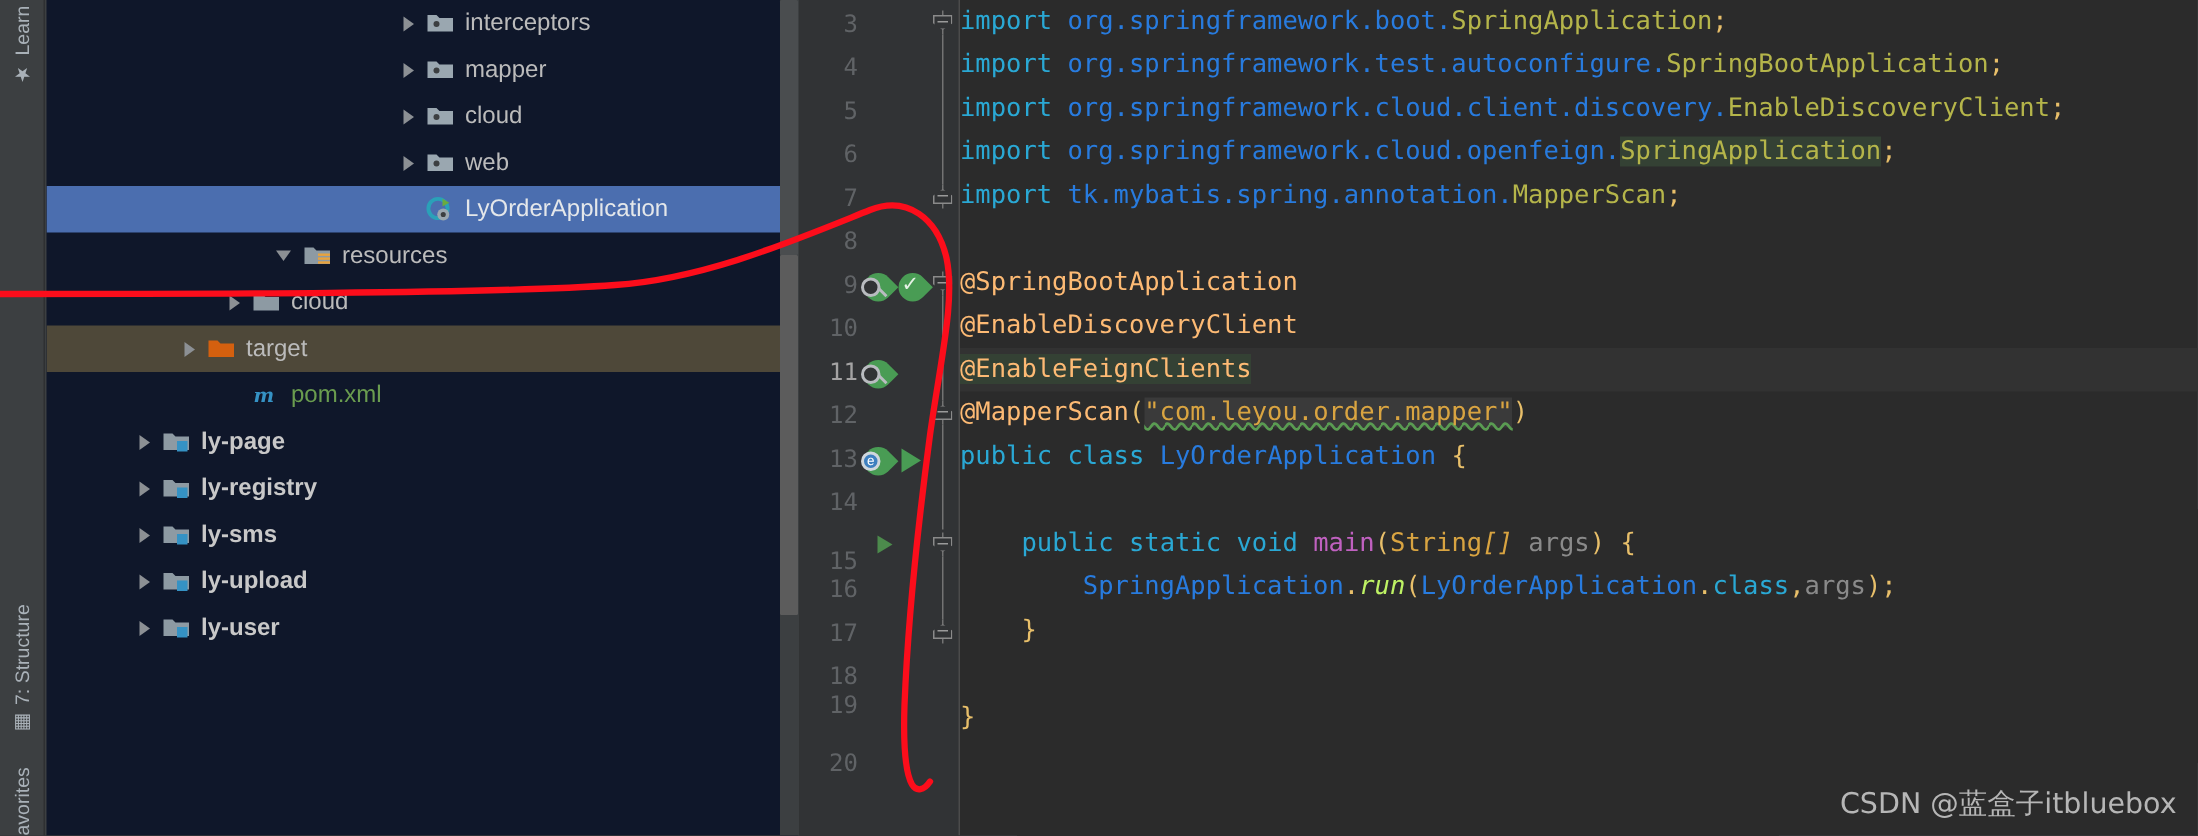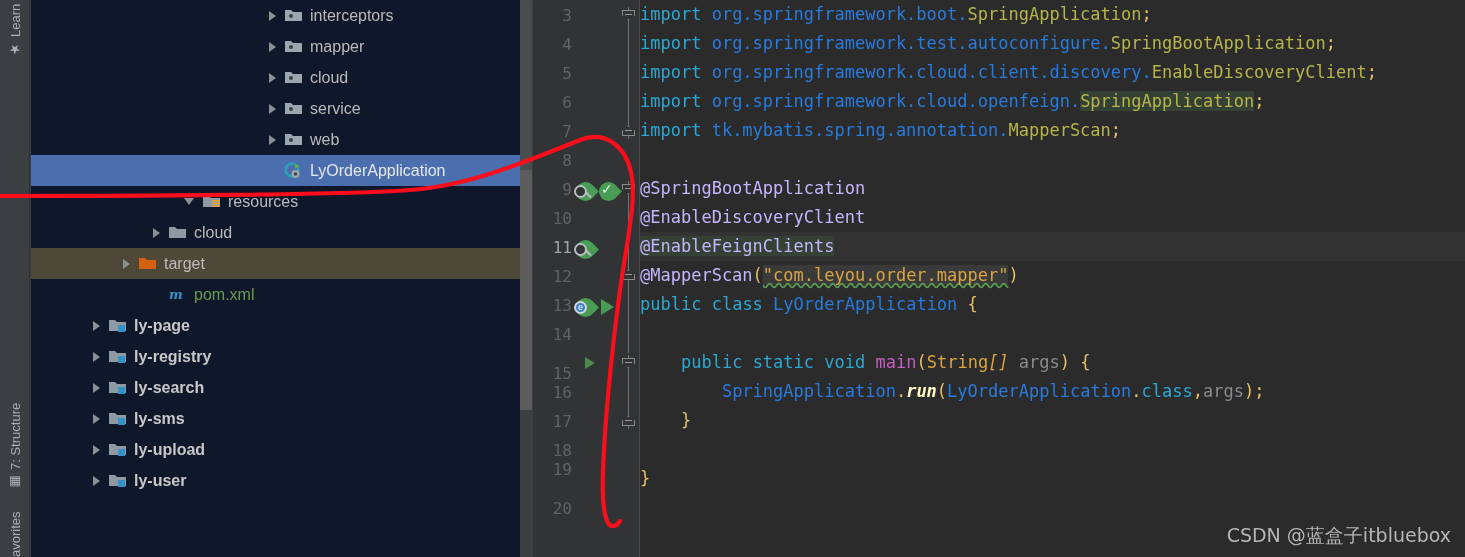--- a/index.html
+++ b/index.html
@@ -90,27 +90,27 @@
   .cline {
     position: absolute; left: 0; right: 0; height: 29px;
     font-family: "DejaVu Sans Mono", monospace;
     font-size: 17px; line-height: 29px; white-space: pre;
     color: #a9b7c6;
   }
   .caret-row { position: absolute; left: 0; right: 0; height: 29px; background: #323232; }
   .kwc   { color: #2aa8d4; }
   .pkg   { color: #287bde; }
   .cls   { color: #b5b54a; }
-  .anno  { color: #c4b5fd; }
+  .anno  { color: #fdba74; }
   .str   { color: #d9a441; background: #3a3a3a; }
   .punct { color: #e8bf6a; }
   .brace { color: #e8bf6a; }
   .ident { color: #287bde; }
   .meth  { color: #c061c0; }
-  .methi { color: #fef9c3; font-style: italic; font-weight: bold; }
+  .methi { color: #bef264; font-style: italic; }
   .param { color: #8a8a8a; }
   .typ   { color: #d9a441; }
   .typi  { color: #d9a441; font-style: italic; }
   .usage { background: #344134; }
   .wavy  {
     text-decoration: underline wavy #5a9c52;
     text-decoration-skip-ink: none;
   }
 
   
@@ -218,29 +218,20 @@
           </svg>
           <span class="label">cloud</span>
         </div>
         <div class="row">
           <div style="width: 238px; flex: 0 0 auto;"></div>
           <div class="arrow"></div>
           <svg width="19" height="17" viewBox="0 0 19 17" class="ico">
             <path d="M1 3h6l2 2h9v9H1z" fill="#9aa7b0"></path>
             <circle cx="7" cy="9" r="2" fill="#3c3f41"></circle>
           </svg>
-          <span class="label">service</span>
-        </div>
-        <div class="row">
-          <div style="width: 238px; flex: 0 0 auto;"></div>
-          <div class="arrow"></div>
-          <svg width="19" height="17" viewBox="0 0 19 17" class="ico">
-            <path d="M1 3h6l2 2h9v9H1z" fill="#9aa7b0"></path>
-            <circle cx="7" cy="9" r="2" fill="#3c3f41"></circle>
-          </svg>
           <span class="label">web</span>
         </div>
         <div class="row selected">
           <div style="width: 238px; flex: 0 0 auto;"></div>
           <div class="arrow blank"></div>
           <svg width="19" height="17" viewBox="0 0 19 17" class="ico">
             <circle cx="8" cy="8" r="6.4" fill="none" stroke="#2aa1b8" stroke-width="2.6"></circle>
             <path d="M11 1.5 l4.5 2.6 -4.5 2.6z" fill="#6aab3e"></path>
             <circle cx="11.5" cy="12" r="4" fill="#9aa7b0"></circle>
             <circle cx="11.5" cy="12" r="1.7" fill="#3c3f41"></circle>
@@ -292,29 +283,20 @@
           <span class="label bold">ly-page</span>
         </div>
         <div class="row">
           <div style="width: 62px; flex: 0 0 auto;"></div>
           <div class="arrow"></div>
           <svg width="19" height="17" viewBox="0 0 19 17" class="ico">
             <path d="M1 3h6l2 2h9v9H1z" fill="#8d9aa3"></path>
             <rect x="10" y="8" width="7" height="7" fill="#3592c4"></rect>
           </svg>
           <span class="label bold">ly-registry</span>
-        </div>
-        <div class="row">
-          <div style="width: 62px; flex: 0 0 auto;"></div>
-          <div class="arrow"></div>
-          <svg width="19" height="17" viewBox="0 0 19 17" class="ico">
-            <path d="M1 3h6l2 2h9v9H1z" fill="#8d9aa3"></path>
-            <rect x="10" y="8" width="7" height="7" fill="#3592c4"></rect>
-          </svg>
-          <span class="label bold">ly-search</span>
         </div>
         <div class="row">
           <div style="width: 62px; flex: 0 0 auto;"></div>
           <div class="arrow"></div>
           <svg width="19" height="17" viewBox="0 0 19 17" class="ico">
             <path d="M1 3h6l2 2h9v9H1z" fill="#8d9aa3"></path>
             <rect x="10" y="8" width="7" height="7" fill="#3592c4"></rect>
           </svg>
           <span class="label bold">ly-sms</span>
         </div>

